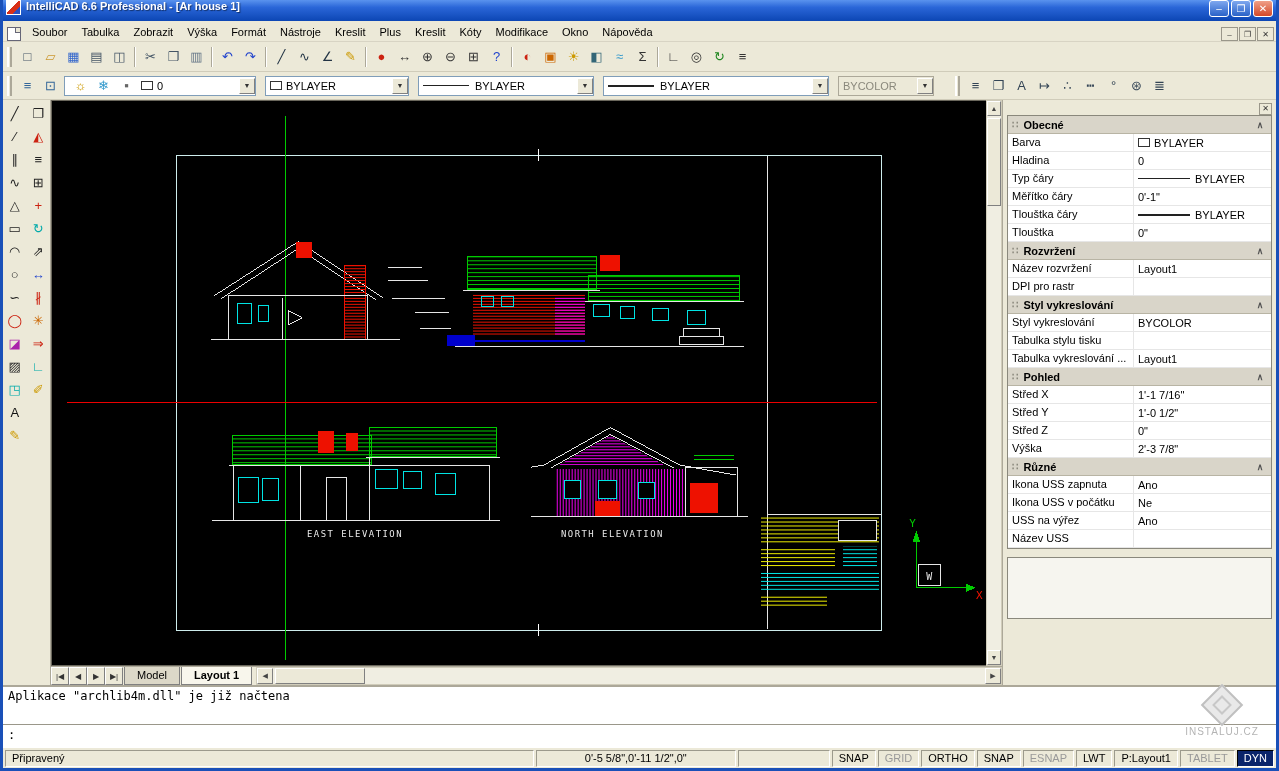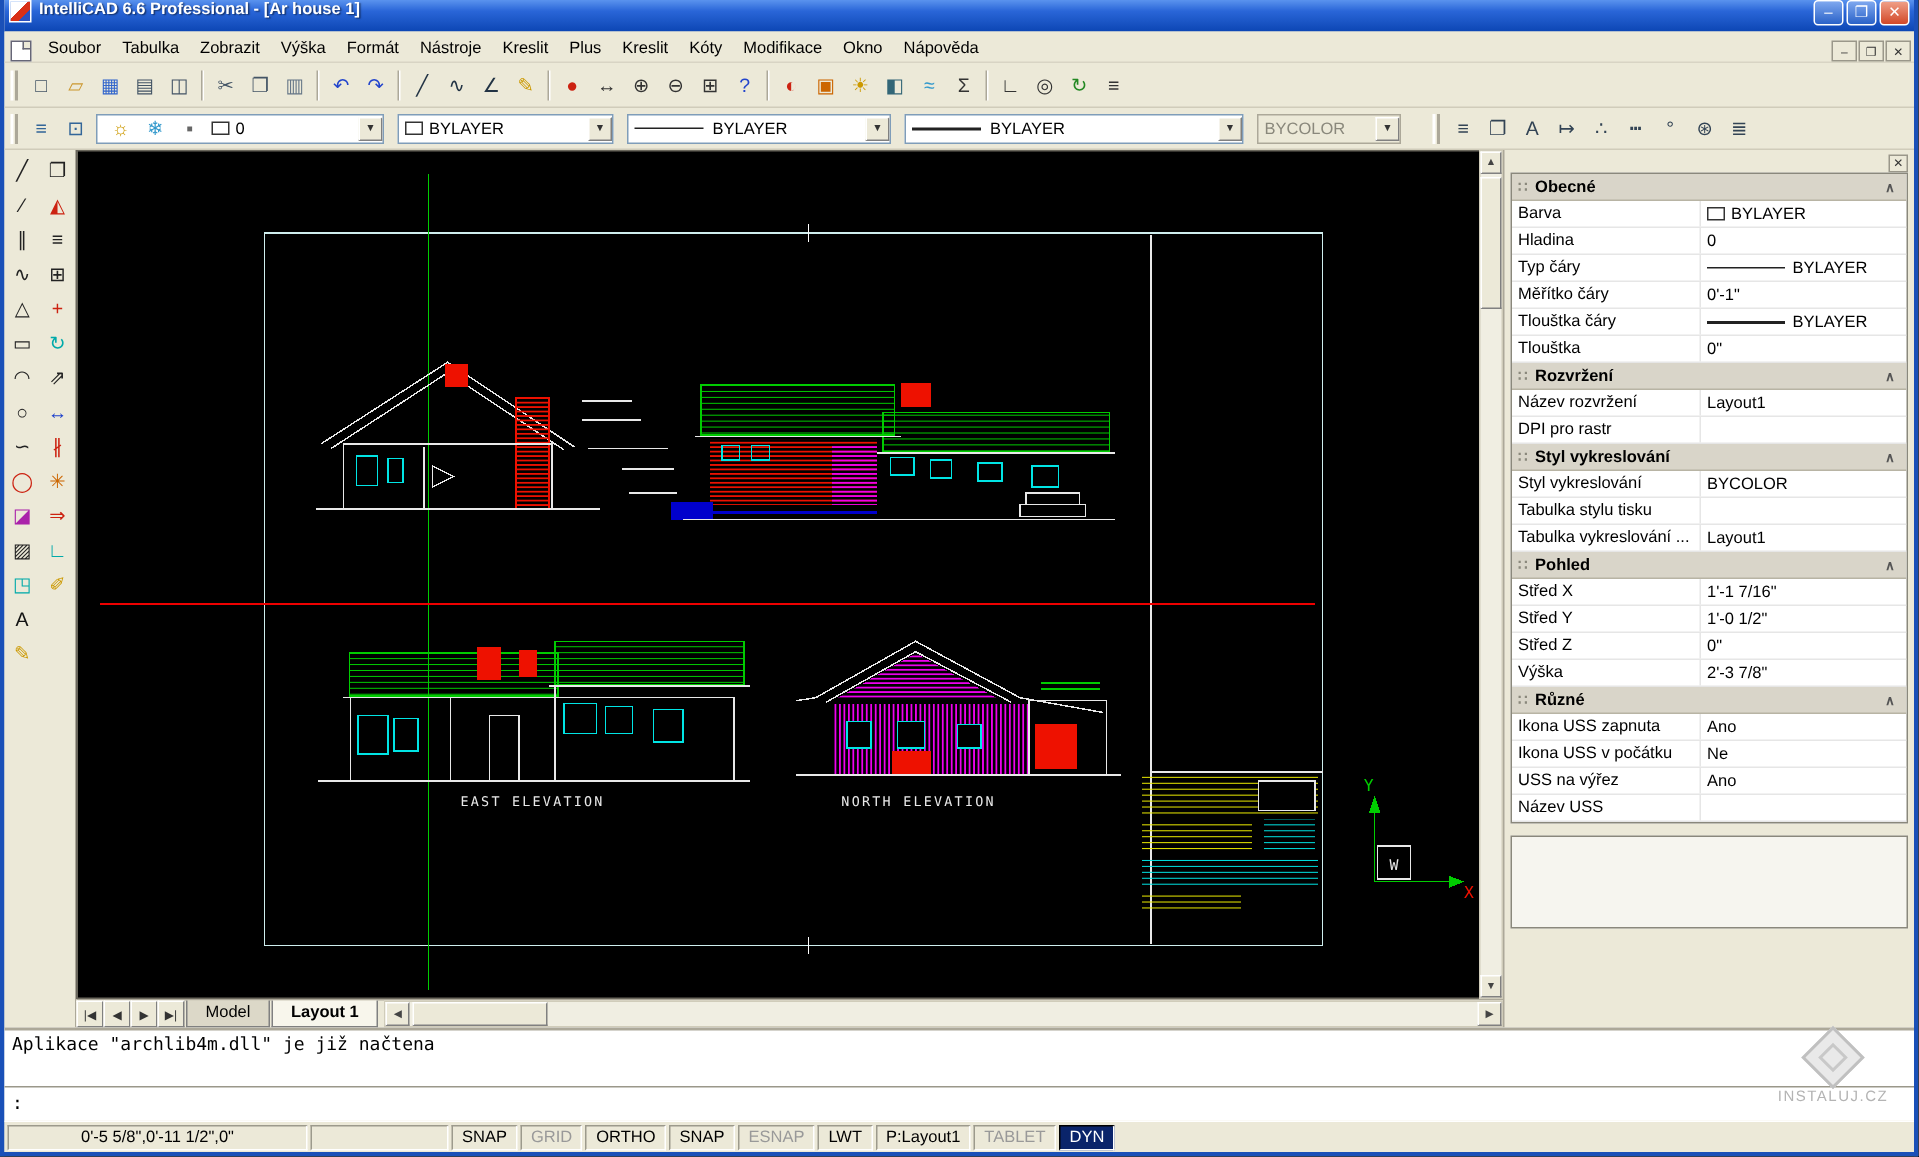--- a/index.html
+++ b/index.html
@@ -585,20 +585,21 @@
       <div>Aplikace "archlib4m.dll" je již načtena</div>
     </div>
     <div class="cmd-prompt">:</div>
     <div class="watermark">
       <div class="wm-diamond"></div>
       <div class="wm-text">INSTALUJ.CZ</div>
     </div>
   </div>
 
   <div class="statusbar">
+    <div class="st-cell st-ready sunken">Připravený</div>
     <div class="st-cell st-coords sunken">0'-5 5/8",0'-11 1/2",0"</div>
     <div class="st-cell st-gap sunken"></div>
     <div class="st-cell sunken tg on">SNAP</div>
     <div class="st-cell sunken tg off">GRID</div>
     <div class="st-cell sunken tg on">ORTHO</div>
     <div class="st-cell sunken tg on">SNAP</div>
     <div class="st-cell sunken tg off">ESNAP</div>
     <div class="st-cell sunken tg on">LWT</div>
     <div class="st-cell sunken tg on">P:Layout1</div>
     <div class="st-cell sunken tg off">TABLET</div>

